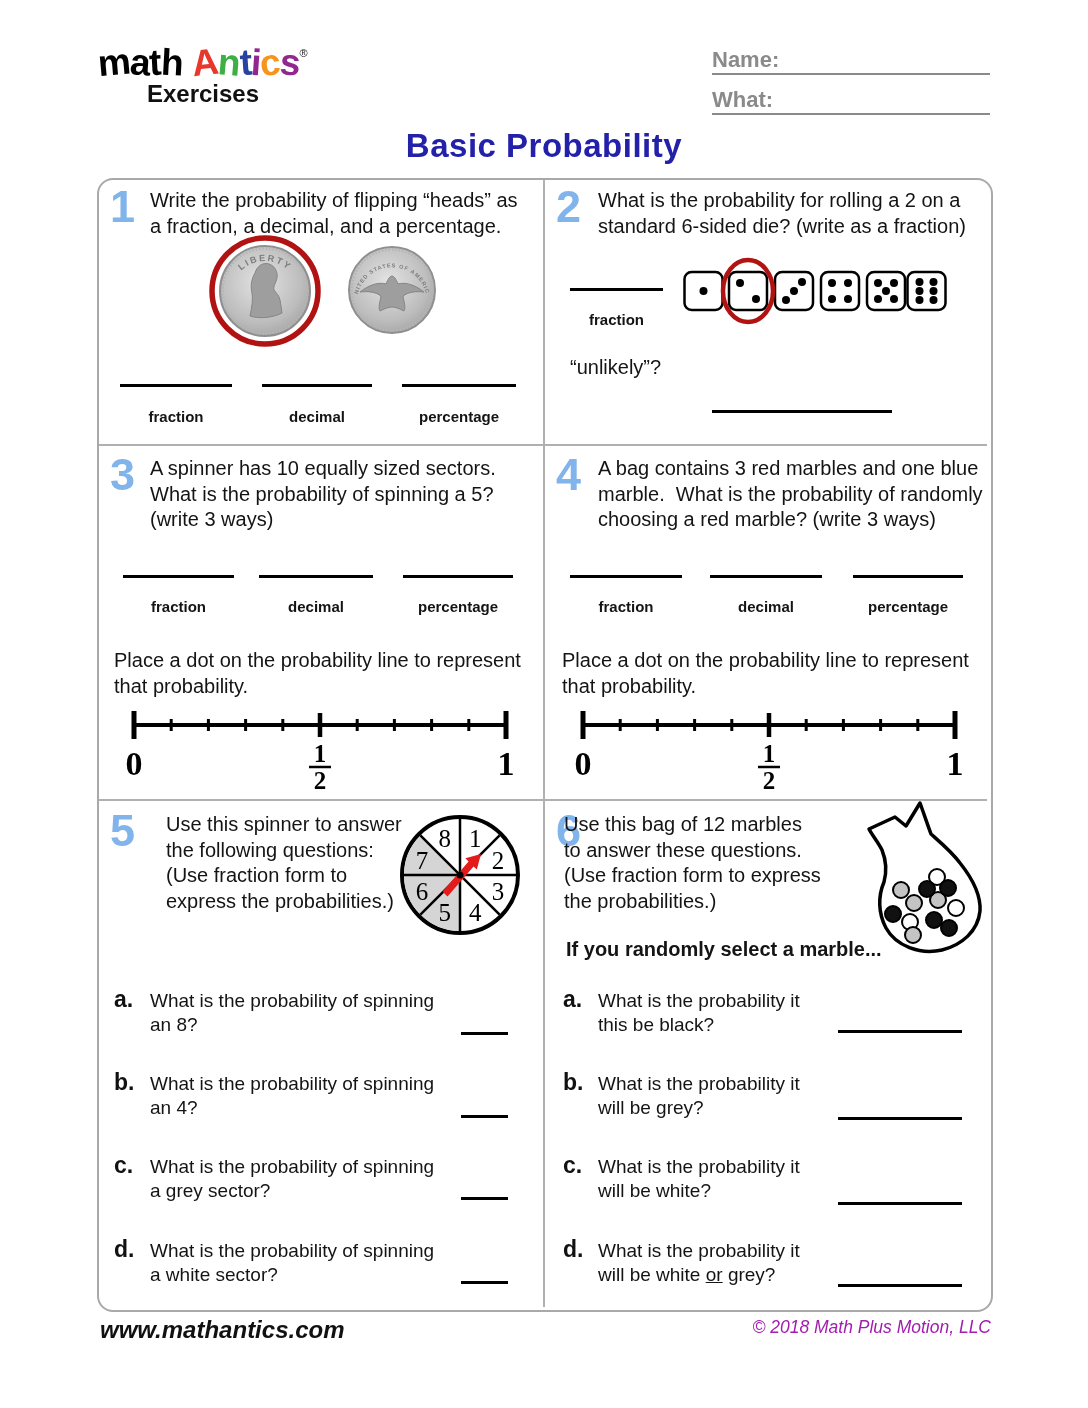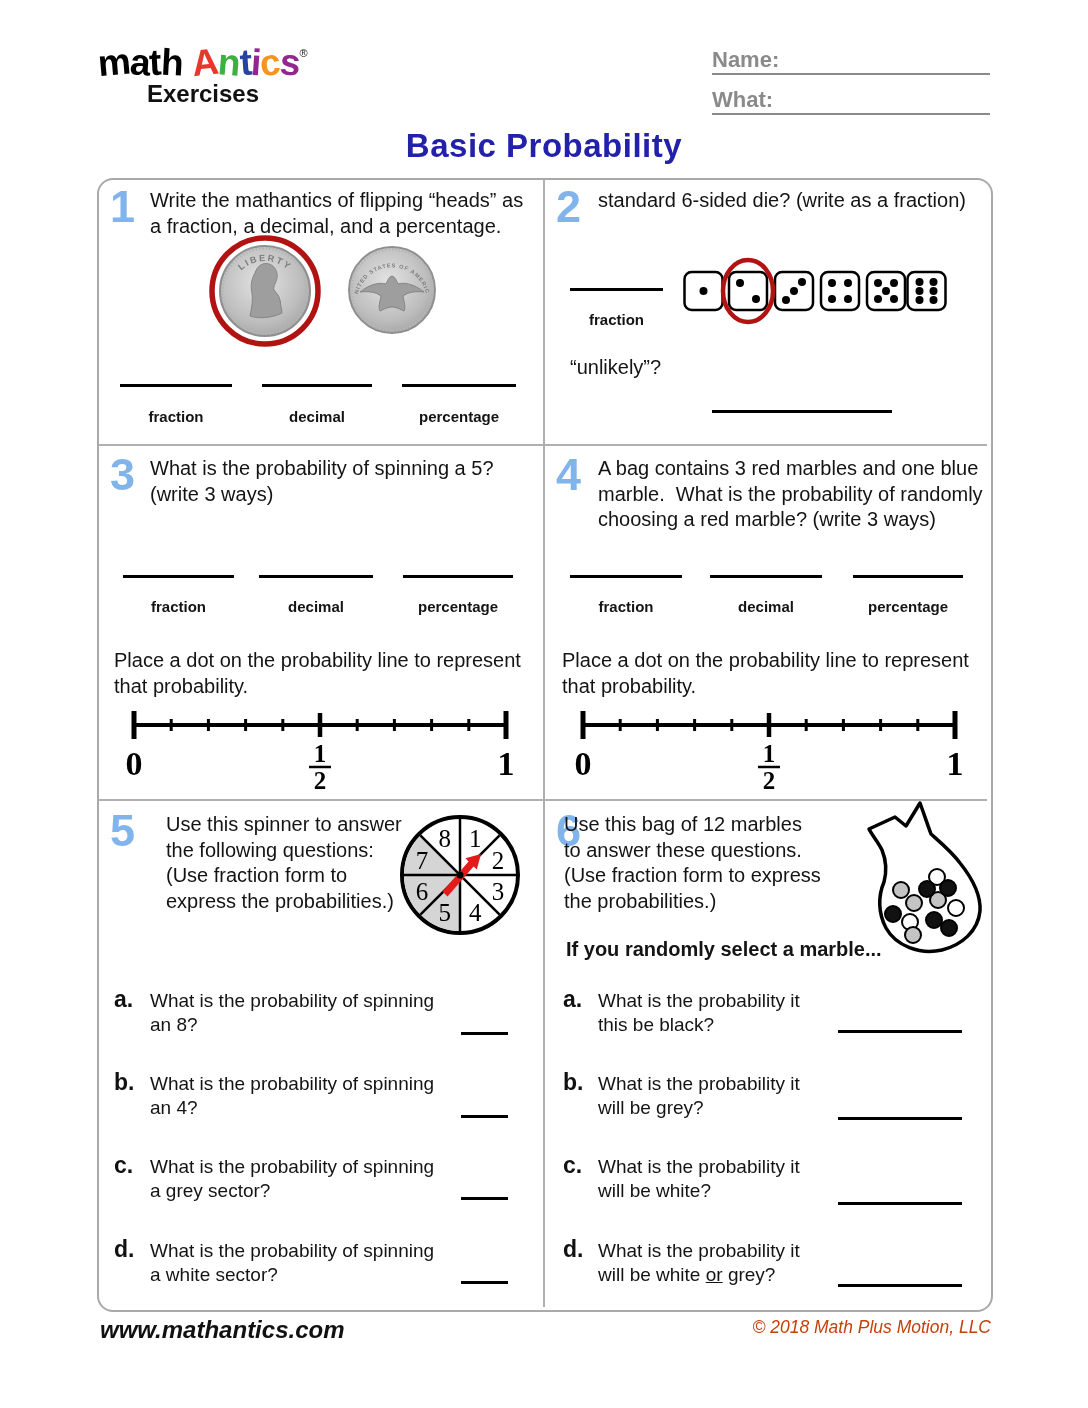--- a/index.html
+++ b/index.html
@@ -22,21 +22,21 @@
   .qnum{font-size:45px;font-weight:bold;color:#82b4ec;line-height:1;}
   .qtext{font-size:20px;line-height:25.5px;white-space:pre-wrap;color:#141414;}
   .q-small{font-size:19px;line-height:24px;white-space:pre-wrap;color:#141414;}
   .bline{border-bottom:3px solid #000;height:0;}
   .blank-label{font-weight:bold;font-size:15px;text-align:center;color:#141414;}
   .letter{font-weight:bold;font-size:23px;color:#111;}
   .intro-bold{font-weight:bold;font-size:20px;color:#141414;}
   .u{text-decoration:underline;}
   
   .site{font-size:24px;font-weight:bold;font-style:italic;color:#111;}
-  .copyright{font-size:17.5px;font-style:italic;color:#c2410c;text-align:right;}
+  .copyright{font-size:17.5px;font-style:italic;color:#a21caf;text-align:right;}
   svg{display:block;overflow:visible;}
   .serif-num{font-family:"Liberation Serif",serif;}
 </style>
 </head>
 <body>
 
 <div id="page">
 
   <div class="abs" style="left:98px;top:42px;">
     <div>
@@ -56,21 +56,21 @@
 
   <div class="abs page-title" style="left:0;top:127px;width:1088px;">Basic Probability</div>
 
   <div class="abs grid-box" style="left:97px;top:178px;width:892px;height:1130px;"></div>
   <div class="abs div-v" style="left:543px;top:180px;height:1127px;"></div>
   <div class="abs div-h" style="left:99px;top:444px;width:888px;"></div>
   <div class="abs div-h" style="left:99px;top:799px;width:888px;"></div>
 
   <div class="abs qnum" style="left:110px;top:184px;">1</div>
   <div class="abs" style="left:150px;top:188px;">
-    <div class="qtext">Write the mathantics of flipping “heads” as</div>
+    <div class="qtext">Write the probability of flipping “heads” as</div>
     <div class="qtext">a fraction, a decimal, and a percentage.</div>
   </div>
 
   <svg class="abs" style="left:207px;top:233px;" width="116" height="116" viewBox="0 0 116 116">
     <defs>
       <radialGradient id="gcoin" cx="45%" cy="40%" r="65%">
         <stop offset="0%" stop-color="#e3e3e3"></stop>
           <stop offset="70%" stop-color="#bdbdbd"></stop>
           <stop offset="100%" stop-color="#a3a3a3"></stop>
       </radialGradient>
@@ -99,20 +99,21 @@
 
   <div class="abs bline" style="left:120px;top:384px;width:112px;"></div>
   <div class="abs bline" style="left:262px;top:384px;width:110px;"></div>
   <div class="abs bline" style="left:402px;top:384px;width:114px;"></div>
   <div class="abs blank-label" style="left:120px;top:408px;width:112px;">fraction</div>
   <div class="abs blank-label" style="left:262px;top:408px;width:110px;">decimal</div>
   <div class="abs blank-label" style="left:402px;top:408px;width:114px;">percentage</div>
 
   <div class="abs qnum" style="left:556px;top:184px;">2</div>
   <div class="abs" style="left:598px;top:188px;">
+    <div class="qtext">What is the probability for rolling a 2 on a</div>
     <div class="qtext">standard 6-sided die? (write as a fraction)</div>
   </div>
   <div class="abs bline" style="left:570px;top:288px;width:93px;"></div>
   <div class="abs blank-label" style="left:570px;top:311px;width:93px;">fraction</div>
 
   <svg class="abs" style="left:683px;top:259px;" width="262" height="68" viewBox="0 0 262 68">
     <g fill="none" stroke="#000" stroke-width="2.5">
       <rect x="1.5" y="13" width="38" height="38" rx="7"></rect>
       <rect x="46" y="13" width="38" height="38" rx="7"></rect>
       <rect x="92" y="13" width="38" height="38" rx="7"></rect>
@@ -146,20 +147,21 @@
     <ellipse cx="65" cy="32" rx="25" ry="31" fill="none" stroke="#b11212" stroke-width="4.5"></ellipse>
   </svg>
 
   <div class="abs" style="left:570px;top:355px;">
     <div class="qtext">“unlikely”?</div>
   </div>
   <div class="abs bline" style="left:712px;top:410px;width:180px;"></div>
 
   <div class="abs qnum" style="left:110px;top:452px;">3</div>
   <div class="abs" style="left:150px;top:456px;">
+    <div class="qtext">A spinner has 10 equally sized sectors.</div>
     <div class="qtext">What is the probability of spinning a 5?</div>
     <div class="qtext">(write 3 ways)</div>
   </div>
   <div class="abs bline" style="left:123px;top:575px;width:111px;"></div>
   <div class="abs bline" style="left:259px;top:575px;width:114px;"></div>
   <div class="abs bline" style="left:403px;top:575px;width:110px;"></div>
   <div class="abs blank-label" style="left:123px;top:598px;width:111px;">fraction</div>
   <div class="abs blank-label" style="left:259px;top:598px;width:114px;">decimal</div>
   <div class="abs blank-label" style="left:403px;top:598px;width:110px;">percentage</div>
   <div class="abs" style="left:114px;top:648px;">

